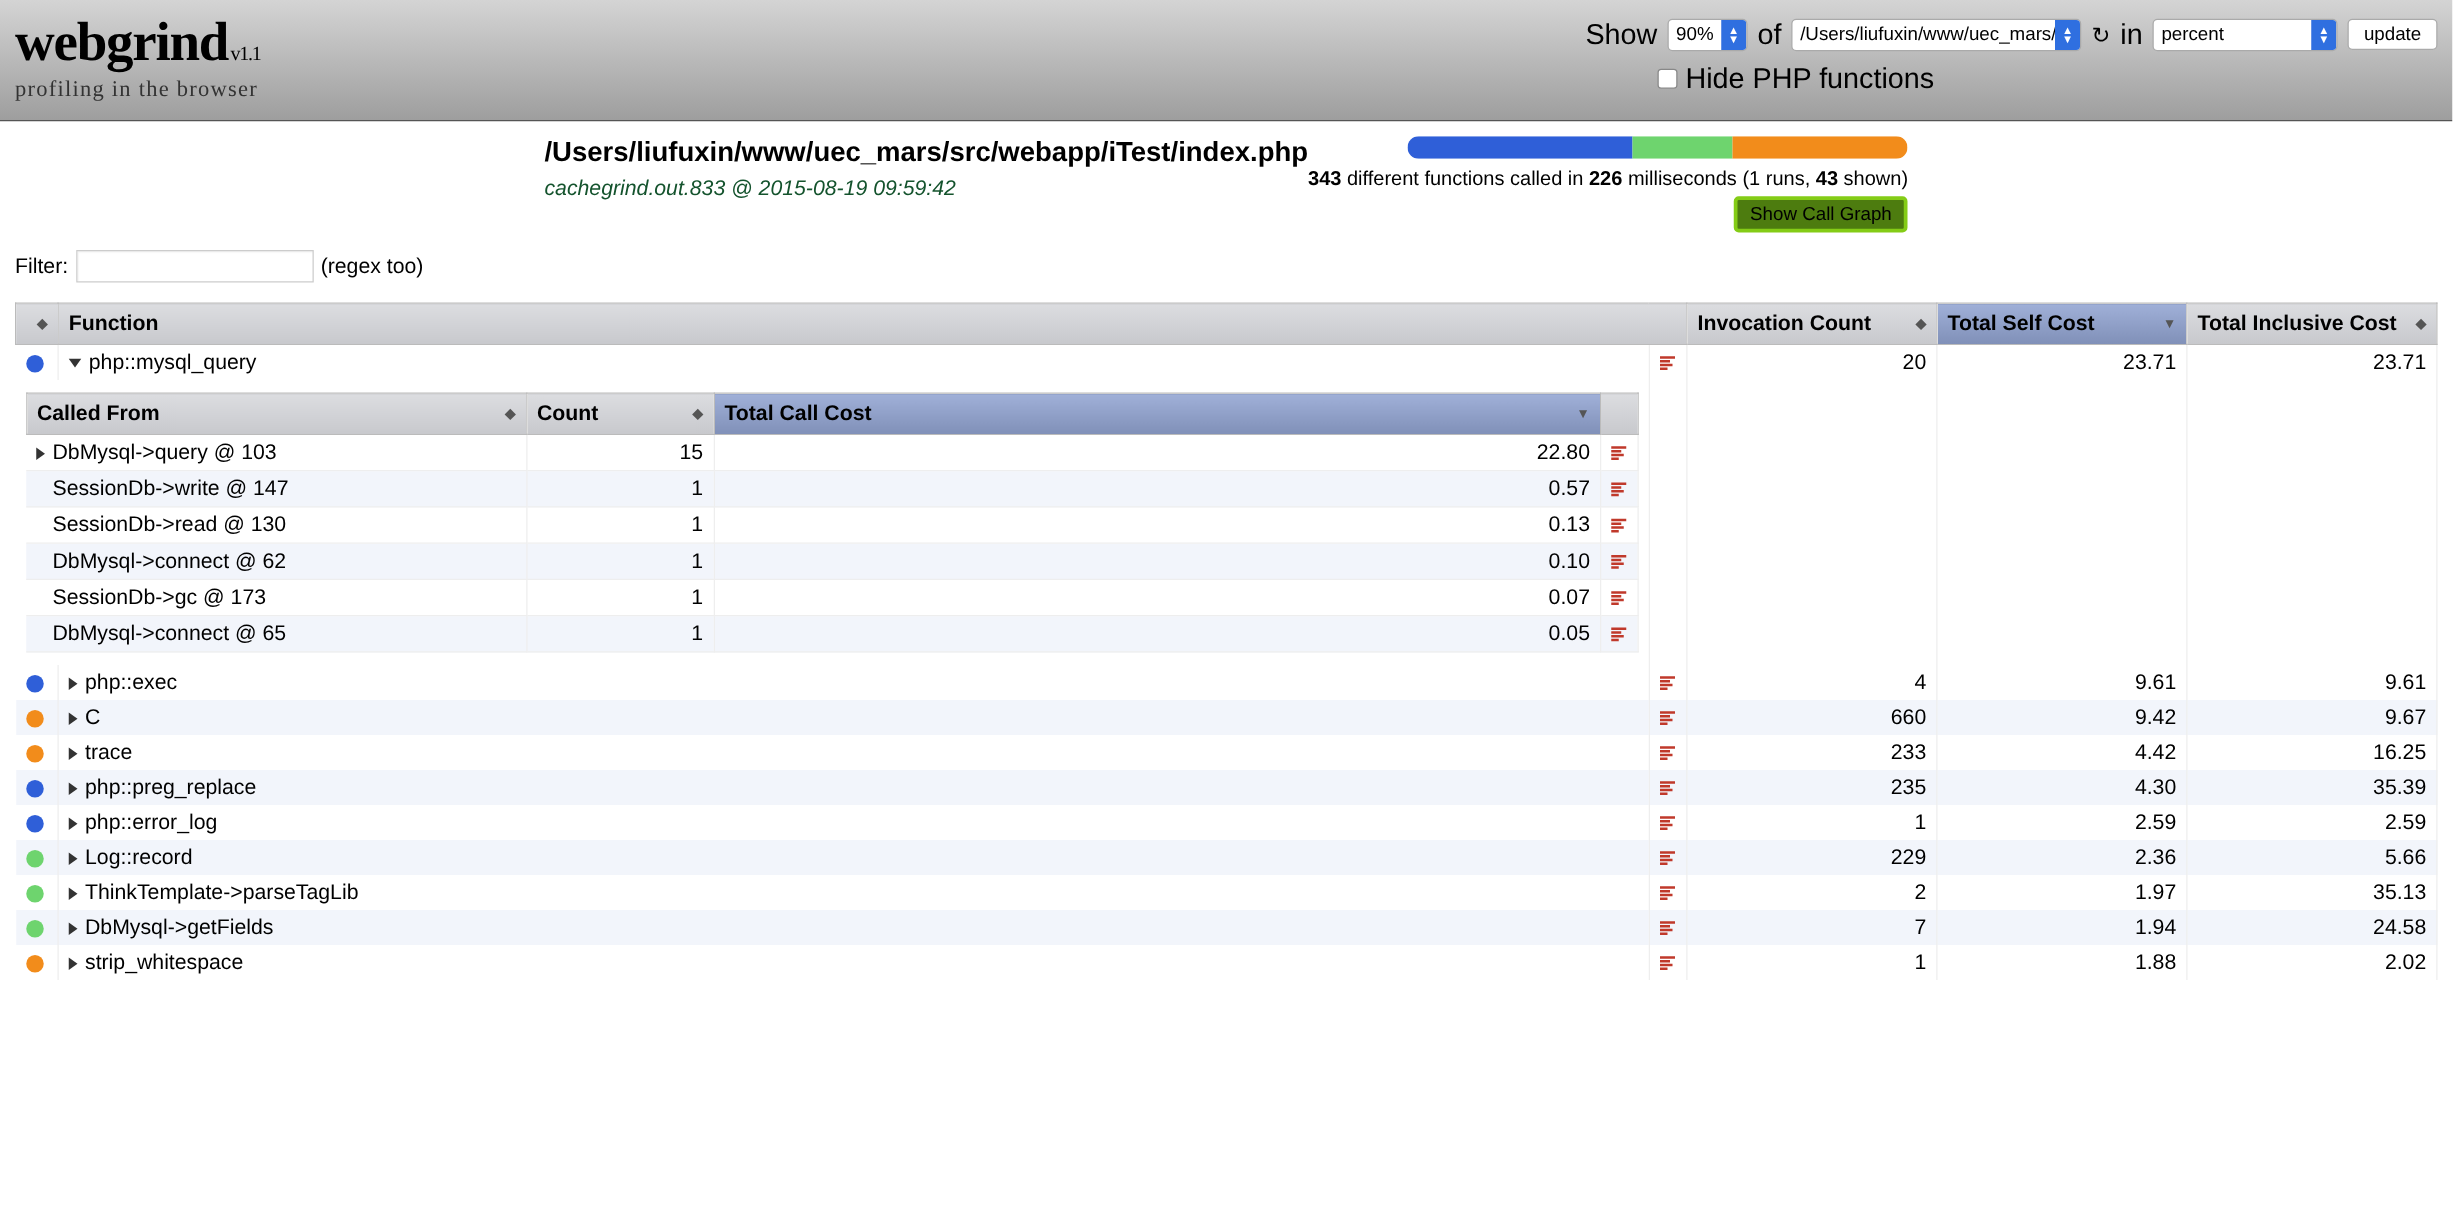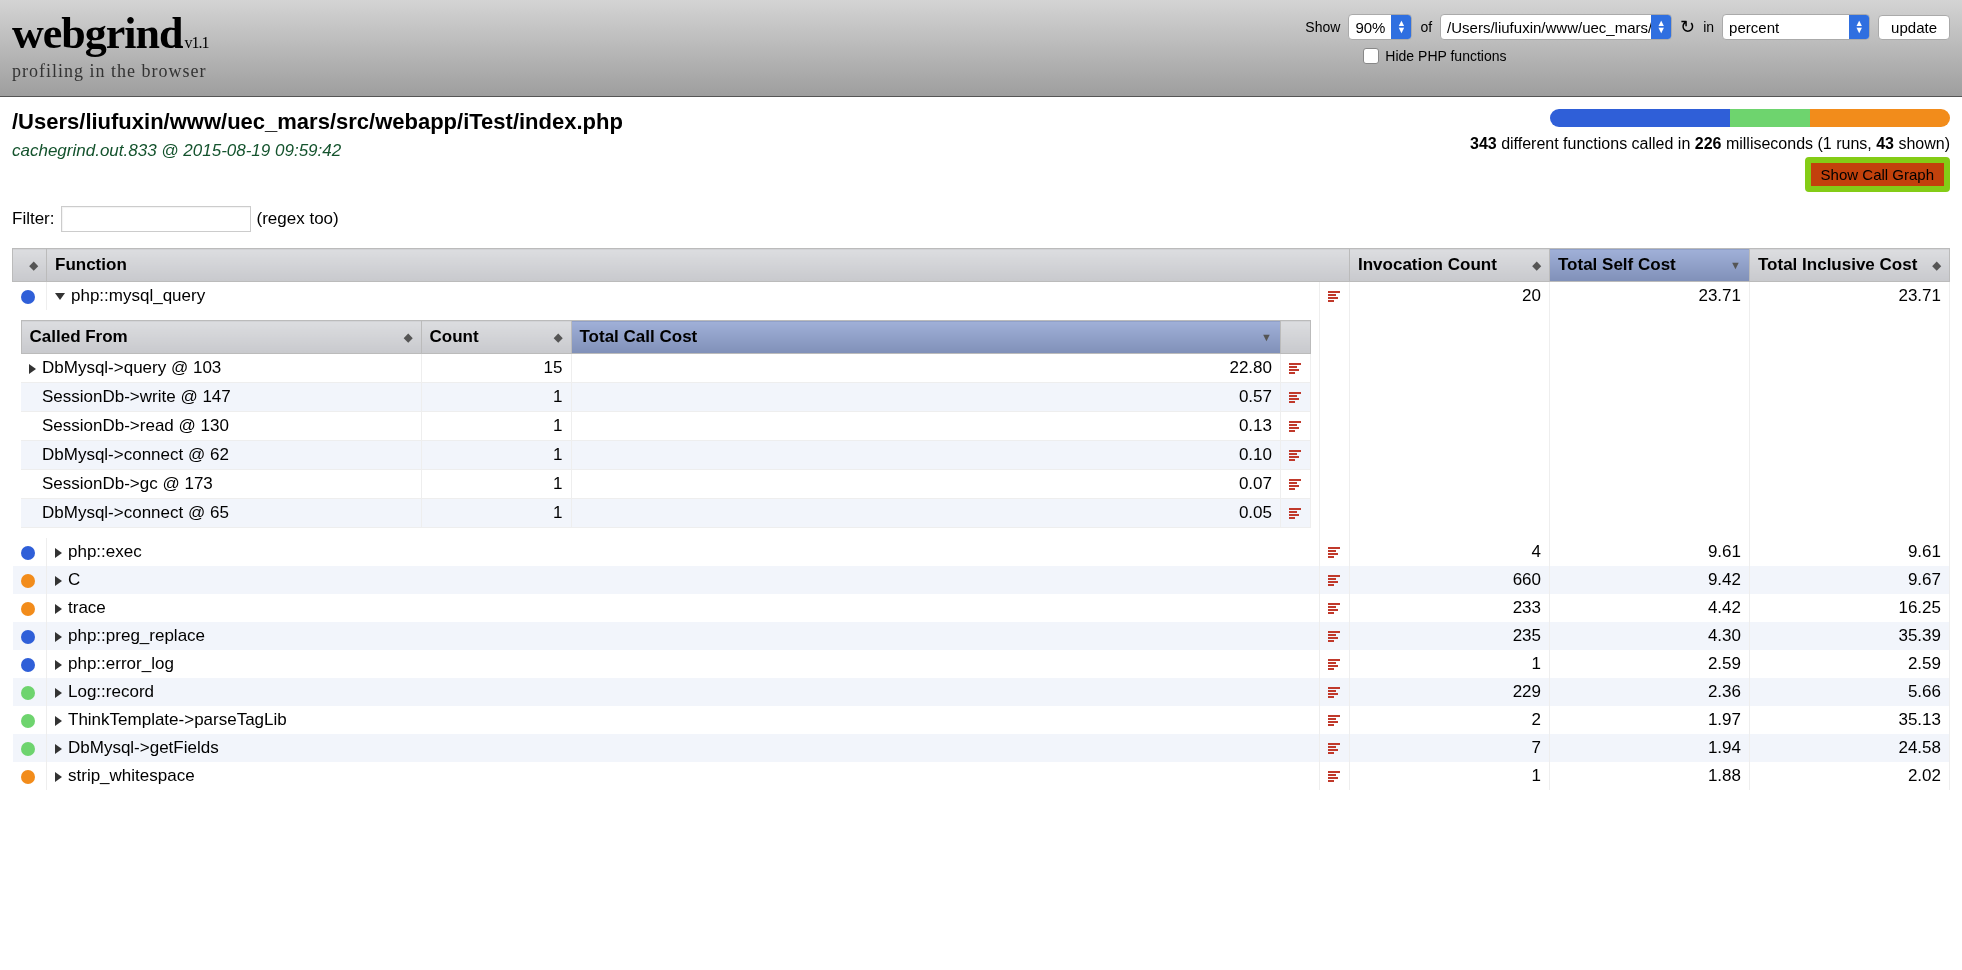--- a/index.html
+++ b/index.html
@@ -10,52 +10,52 @@
       padding: 8px 12px 14px 12px;
       border-bottom: 1px solid #555;
     }
     .header-row { display: flex; justify-content: space-between; align-items: flex-start; }
     .logo-block { display: flex; flex-direction: column; }
     .logo { font-family: Georgia, serif; font-size: 44px; font-weight: bold; letter-spacing: -1px; display: flex; align-items: baseline;}
     .logo-ver { font-size: 16px; font-weight: normal; margin-left: 2px; }
     .tagline { font-family: Georgia, serif; font-size: 18px; color: #333; letter-spacing: 1px; margin-top: 2px;}
     .controls { display: flex; flex-direction: column; align-items: flex-start; gap: 8px; padding-top: 6px;}
     .controls-row { display: flex; align-items: center; gap: 8px; }
-    .ctl-label { font-size: 14px; color: #000; }
+    .ctl-label { font-size: 23px; color: #000; }
     .mac-select {
       background: #fff; border: 1px solid #aaa; border-radius: 4px; height: 26px;
       display: inline-flex; align-items: stretch; overflow: hidden;
     }
     .mac-select-text { padding: 2px 6px; display: flex; align-items: center; font-size: 15px;}
     .mac-select-file .mac-select-text { width: 210px; white-space: nowrap; overflow: hidden; }
     .mac-select-arrow {
       width: 20px; background: #2f6fe0;
       display: flex; flex-direction: column; align-items: center; justify-content: center;
       color: #fff; font-size: 9px; line-height: 7px;
     }
     .reload-icon { font-size: 18px; }
     .update-btn {
       background: #fff; border: 1px solid #aaa; border-radius: 4px; padding: 3px 12px;
       font-size: 15px;
     }
     .hide-check-row { display: flex; align-items: center; gap: 6px; margin-left: 58px;}
     .hide-check { width: 16px; height: 16px; border: 1px solid #888; border-radius: 3px; background: #fff;}
     
     .content { padding: 12px 12px 0 12px; }
-    .top-info { display: flex; justify-content: space-between; align-items: flex-start; }
+    .top-info { display: flex; justify-content: center; align-items: flex-start; }
     .file-path { font-size: 22px; font-weight: bold; }
     .file-meta { font-size: 17px; color: #14532d; margin-top: 6px; font-style: italic;}
     
     .stats-block { text-align: right; display: flex; flex-direction: column; align-items: flex-end; }
     .bar { display: flex; width: 400px; height: 18px; border-radius: 9px; overflow: hidden; margin-bottom: 8px;}
     .bar-blue { background: #2f5fd8; width: 45%; }
     .bar-green { background: #6ed46e; width: 20%; }
     .bar-orange { background: #f28c1b; width: 35%; }
     .stats-text { font-size: 16px; }
-    .callgraph-btn { background: #c2410c; border: 6px solid #84cc16; border-radius: 4px; padding: 3px 10px; font-size: 15px; margin-top: 4px;}
+    .callgraph-btn { background: #4d7c0f; border: 3px solid #84cc16; border-radius: 4px; padding: 3px 10px; font-size: 15px; margin-top: 4px;}
     
     .filter-row { display: flex; align-items: center; gap: 6px; margin-top: 14px; font-size: 17px;}
     .filter-input { border: 1px solid #ccc; height: 26px; width: 190px; padding: 0 4px; box-shadow: inset 1px 1px 1px rgba(0,0,0,0.05);}
     
     .main-table { width: 100%; border-collapse: collapse; margin-top: 16px; font-size: 17px; table-layout: fixed;}
     .main-table th {
       background: linear-gradient(to bottom, #dcdde0, #c8c9cd);
       text-align: left; padding: 6px 8px; border: 1px solid #bbb; font-weight: bold;
       position: relative;
     }

